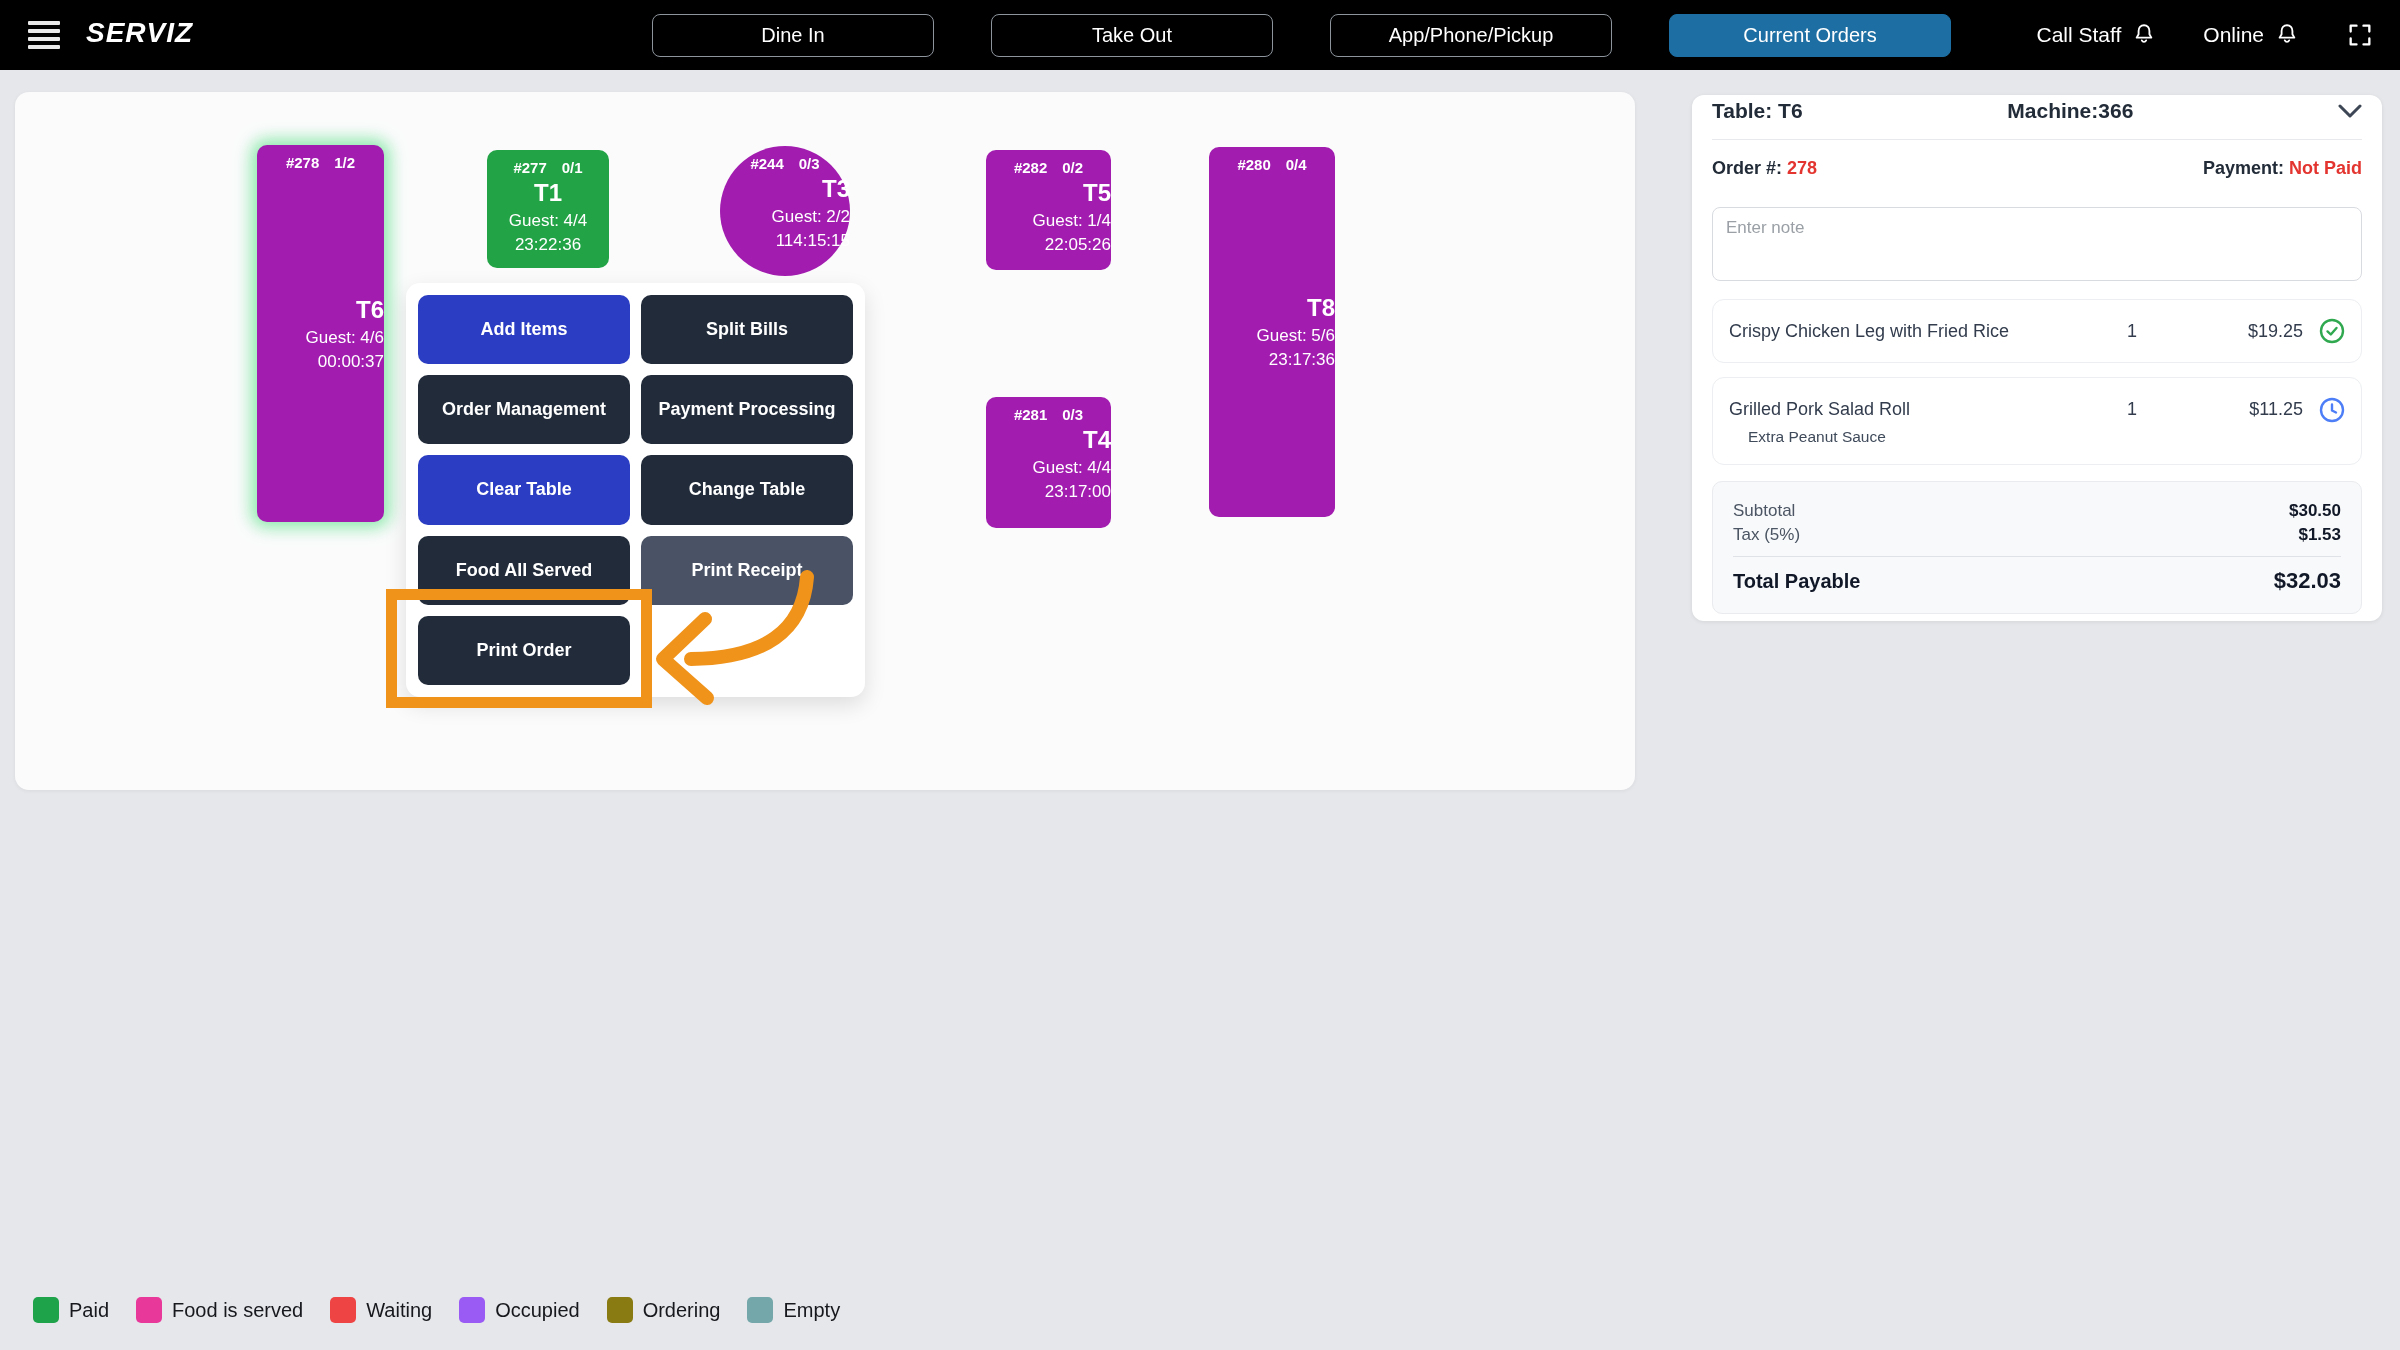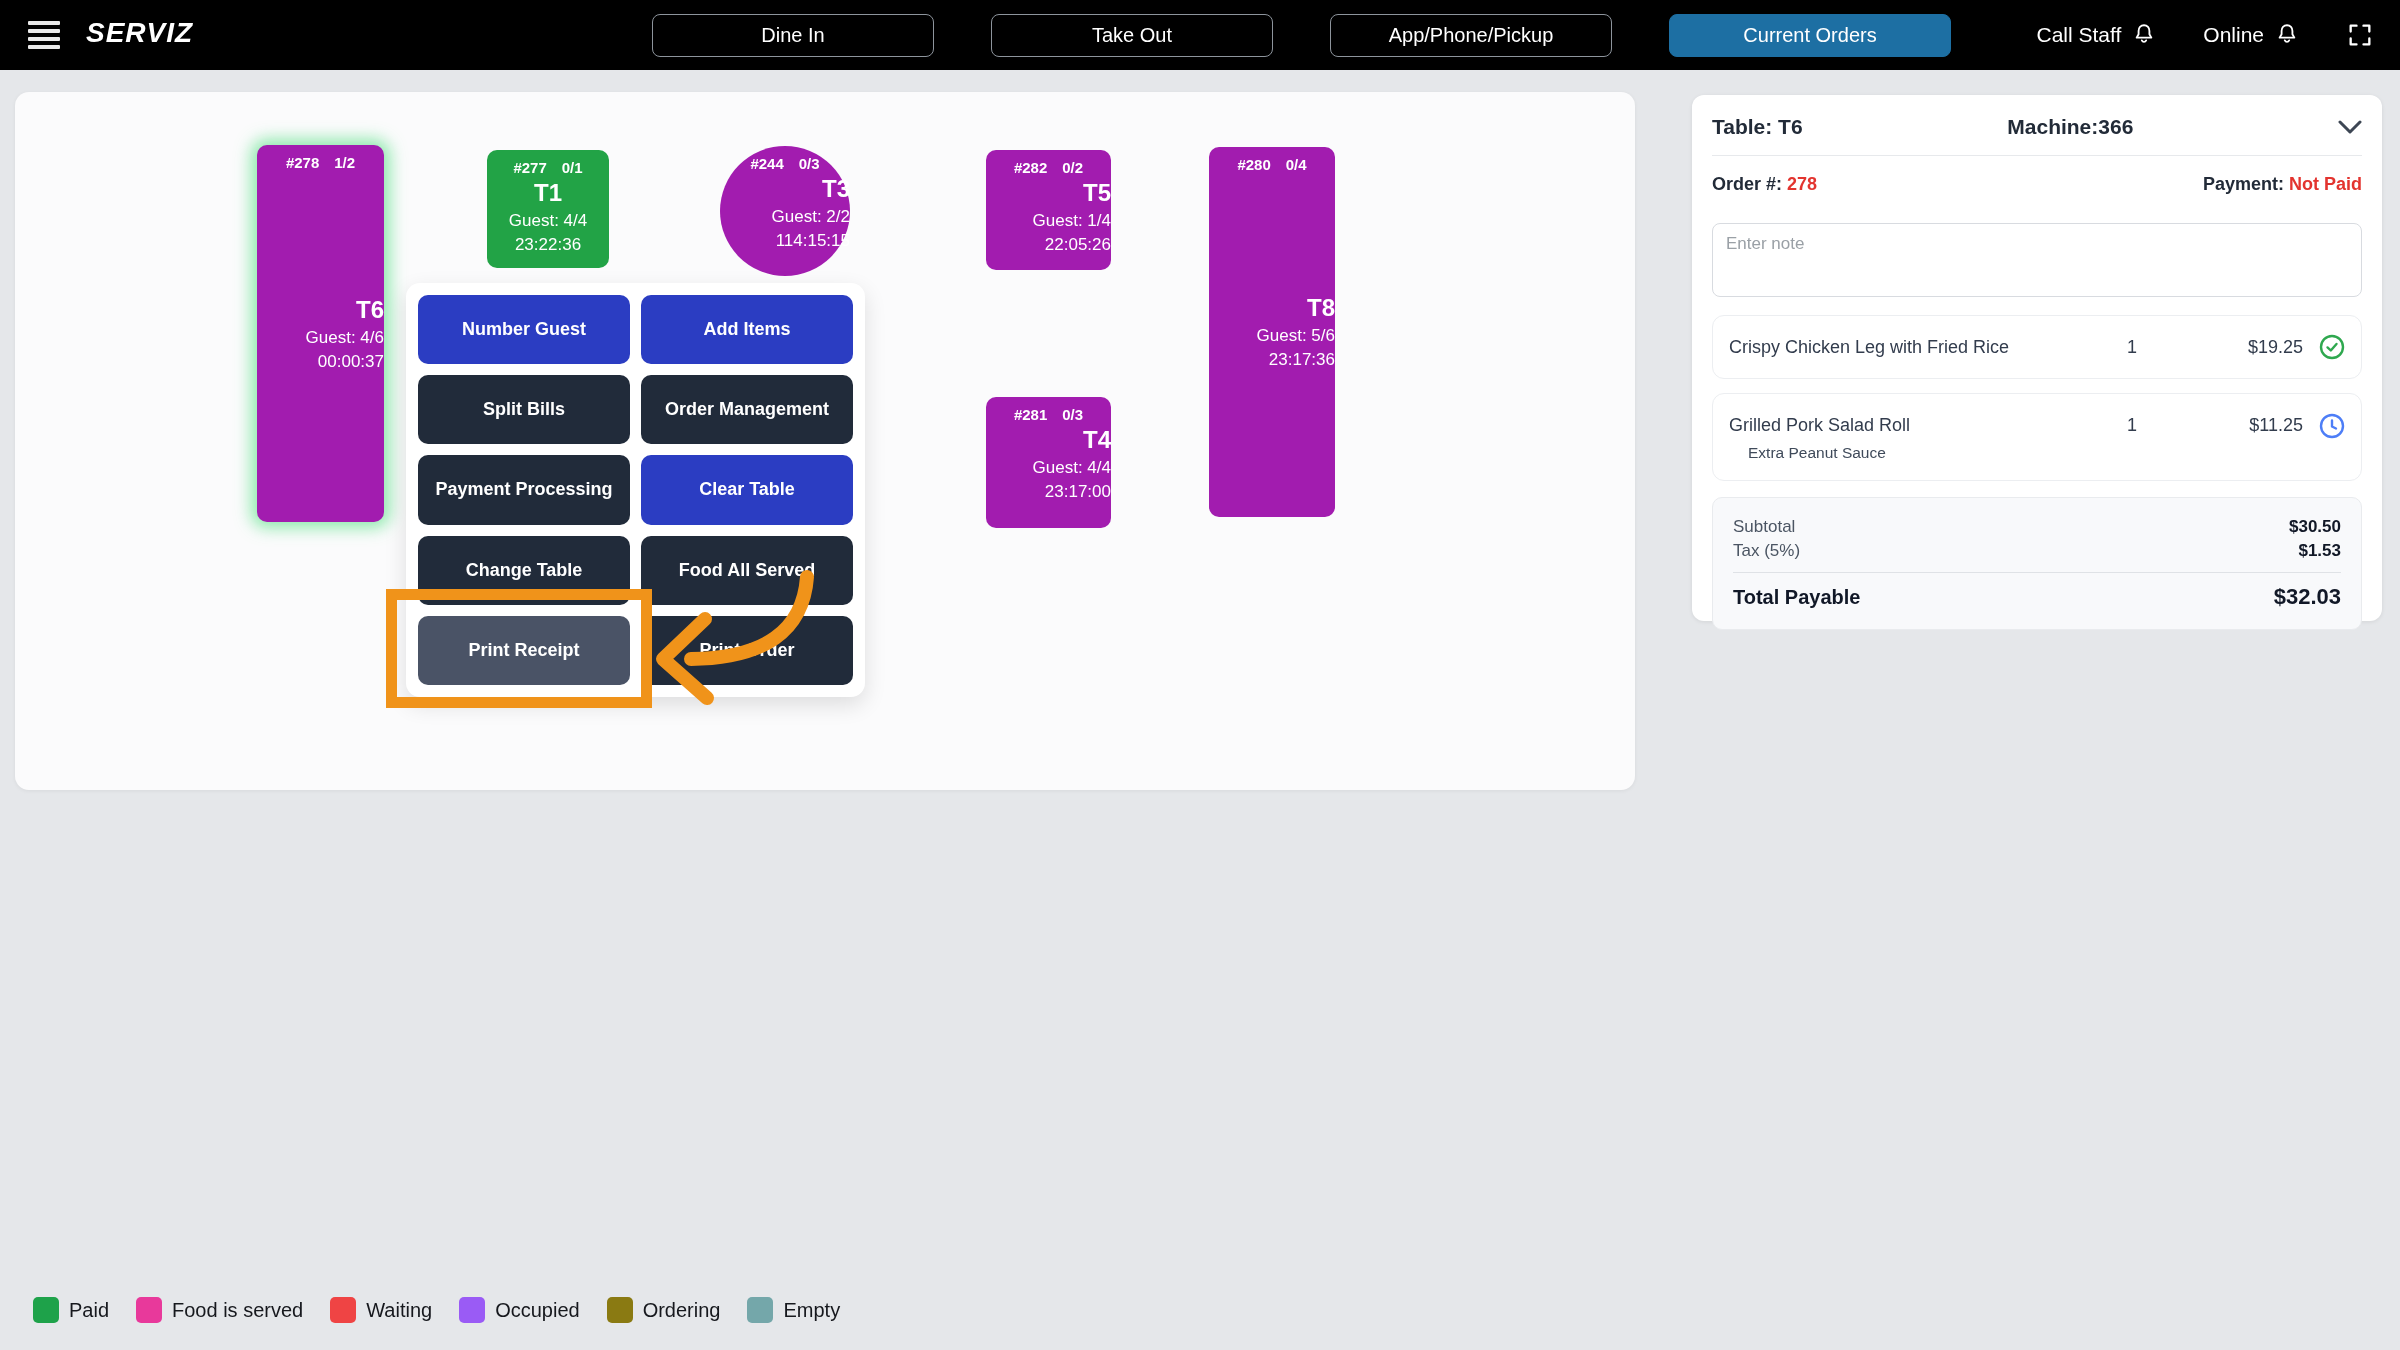--- a/index.html
+++ b/index.html
@@ -58,21 +58,21 @@
   .annot-rect {
     position:absolute; left:371px; top:497px; width:266px; height:119px;
     border:11px solid #f0931a; z-index:8; pointer-events:none;
   }
   .annot-arrow { position:absolute; left:600px; top:430px; z-index:9; pointer-events:none; }
 
   
   .panel {
     position:absolute; left:1692px; top:95px; width:690px; height:526px;
     background:#fff; border-radius:12px; box-shadow:0 1px 4px rgba(0,0,0,.08);
-    padding:20px 20px;
+    padding:4px 20px;
   }
   .panel-head { display:flex; align-items:center; color:#222b38; font-size:21px; font-weight:700; }
   .panel-head .mid { flex:1; text-align:center; }
   .panel-divider { border:none; border-top:1px solid #e7e9ec; margin:16px 0 0 0; }
   .order-row { margin-top:18px; display:flex; justify-content:space-between; font-size:18px; font-weight:700; color:#222b38; }
   .red-text { color:#e3342f; }
   .note-input {
     margin-top:28px; width:650px; height:74px; border:1px solid #d8dbe0; border-radius:8px;
     font-family:inherit; font-size:17px; color:#333; padding:10px 13px; resize:none; background:#fff;
   }
@@ -206,21 +206,20 @@
     <div class="t-order">
       <span>#281</span>
       <span>0/3</span>
     </div>
     <div class="t-id">T4</div>
     <div class="t-guest">Guest: 4/4</div>
     <div class="t-time">23:17:00</div>
   </div>
 
   <div class="ctx">
-    <button class="btn-blue">Number Guest</button>
     <button class="btn-blue">Add Items</button>
     <button class="btn-dark">Split Bills</button>
     <button class="btn-dark">Order Management</button>
     <button class="btn-dark">Payment Processing</button>
     <button class="btn-blue">Clear Table</button>
     <button class="btn-dark">Change Table</button>
     <button class="btn-dark">Food All Served</button>
     <button class="btn-hl">Print Receipt</button>
     <button class="btn-dark">Print Order</button>
   </div>

